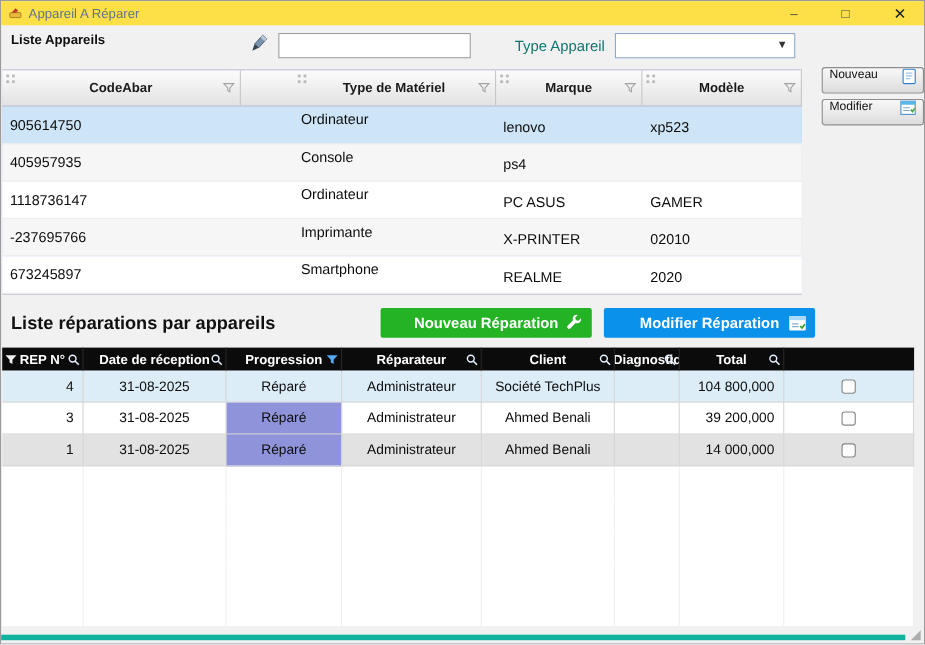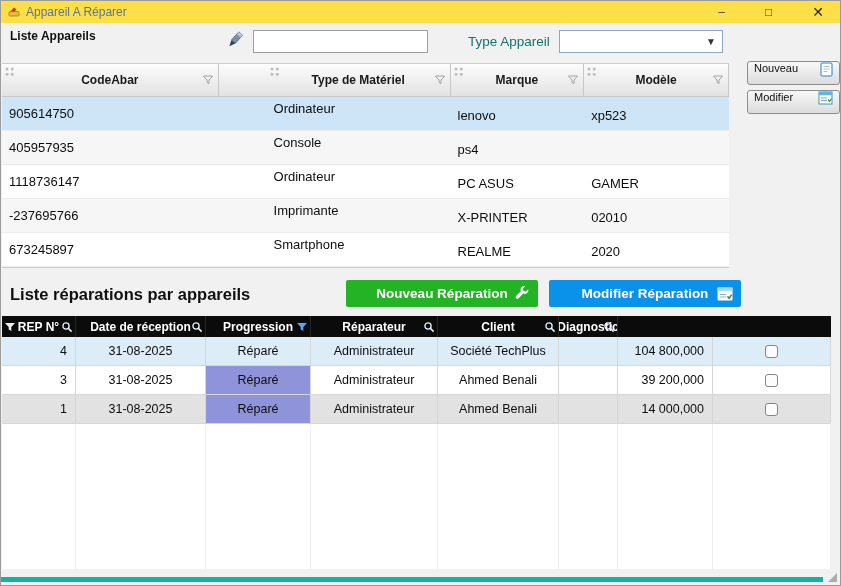--- a/index.html
+++ b/index.html
@@ -278,20 +278,27 @@
             <line x1="7.4" y1="7.4" x2="10.6" y2="10.6" stroke="#e8f2ff" stroke-width="1.5"></line>
           </svg>
         </div>
         <div class="bth bw5">
           <span>Diagnostic</span>
           <svg width="12" height="12" viewBox="0 0 12 12" class="ic rgt">
             <circle cx="5" cy="5" r="3.1" fill="none" stroke="#e8f2ff" stroke-width="1.3"></circle>
             <line x1="7.4" y1="7.4" x2="10.6" y2="10.6" stroke="#e8f2ff" stroke-width="1.5"></line>
           </svg>
         </div>
+        <div class="bth bw6">
+          <span>Total</span>
+          <svg width="12" height="12" viewBox="0 0 12 12" class="ic rgt">
+            <circle cx="5" cy="5" r="3.1" fill="none" stroke="#e8f2ff" stroke-width="1.3"></circle>
+            <line x1="7.4" y1="7.4" x2="10.6" y2="10.6" stroke="#e8f2ff" stroke-width="1.5"></line>
+          </svg>
+        </div>
       </div>
     <div>
         <div class="brow bsel">
           <div class="bc bw0 num">4</div>
           <div class="bc bw1">31-08-2025</div>
           <div class="bc bw2">Réparé</div>
           <div class="bc bw3">Administrateur</div>
           <div class="bc bw4">Société TechPlus</div>
           <div class="bc bw5"></div>
           <div class="bc bw6 num">104 800,000</div>

